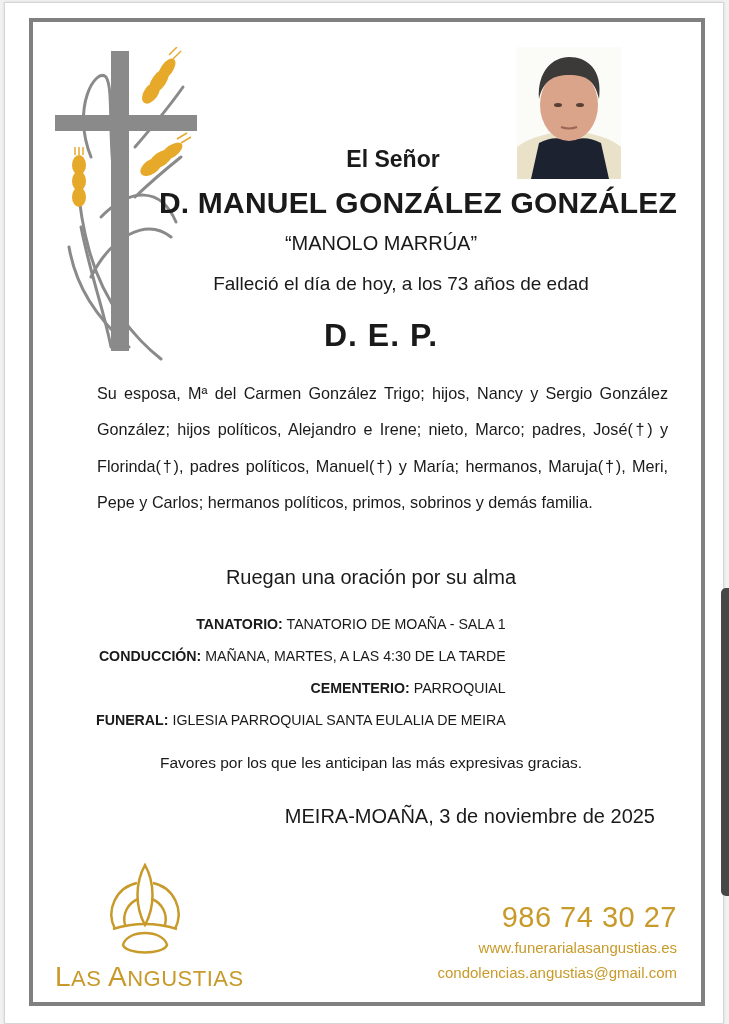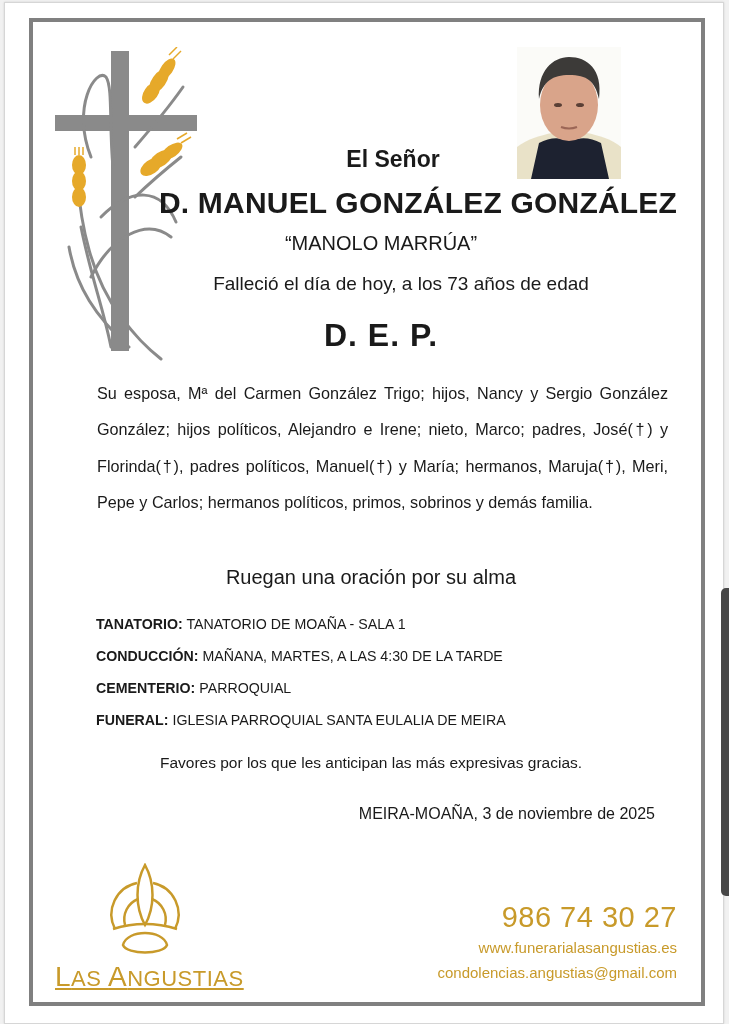--- a/index.html
+++ b/index.html
@@ -36,29 +36,29 @@
     .t-senor { left: 0; width: 776px; top: 143px; font-size: 23px; font-weight: bold; }
     .t-name { left: 0; width: 826px; top: 183px; font-size: 30px; font-weight: bold; letter-spacing: 0.2px; }
     .t-nick { left: 0; width: 752px; top: 229px; font-size: 20px; }
     .t-falle { left: 0; width: 792px; top: 270px; font-size: 19px; }
     .t-dep { left: 0; width: 752px; top: 314px; font-size: 32px; font-weight: bold; letter-spacing: 1px; }
     .family {
       position: absolute; left: 92px; top: 372px; width: 571px;
       font-size: 16.2px; line-height: 36.3px; text-align: justify;
     }
     .t-pray { left: 0; width: 732px; top: 563px; font-size: 20px; }
-    .details { position: absolute; left: 91px; top: 605px; font-size: 14.2px; }
+    .details { position: absolute; left: 91px; top: 605px; font-size: 14.2px; text-align: right; }
     .details .row { height: 32px; line-height: 32px; white-space: nowrap; }
     .details .lbl { font-weight: bold; }
     .t-favor { left: 0; width: 732px; top: 751px; font-size: 15.5px; }
-    .t-date { right: 68px; top: 802px; font-size: 16px; }
+    .t-date { right: 68px; top: 802px; font-size: 20px; }
     .logo { position: absolute; left: 100px; top: 860px; width: 80px; height: 96px; }
     .brand {
       position: absolute; left: 50px; top: 958px; color: #c89a2a;
-      font-size: 22px; letter-spacing: 0.5px; white-space: nowrap; text-decoration: underline;
+      font-size: 22px; letter-spacing: 0.5px; white-space: nowrap;
     }
     .brand .cap { font-size: 28px; }
     .contact { position: absolute; right: 46px; text-align: left; color: #c89a2a; white-space: nowrap; }
     .c-phone { top: 898px; font-size: 29px; letter-spacing: 0.5px; }
     .c-web { top: 936px; font-size: 15px; }
     .c-mail { top: 961px; font-size: 15px; }
   </style>
 </head>
 <body>
 

